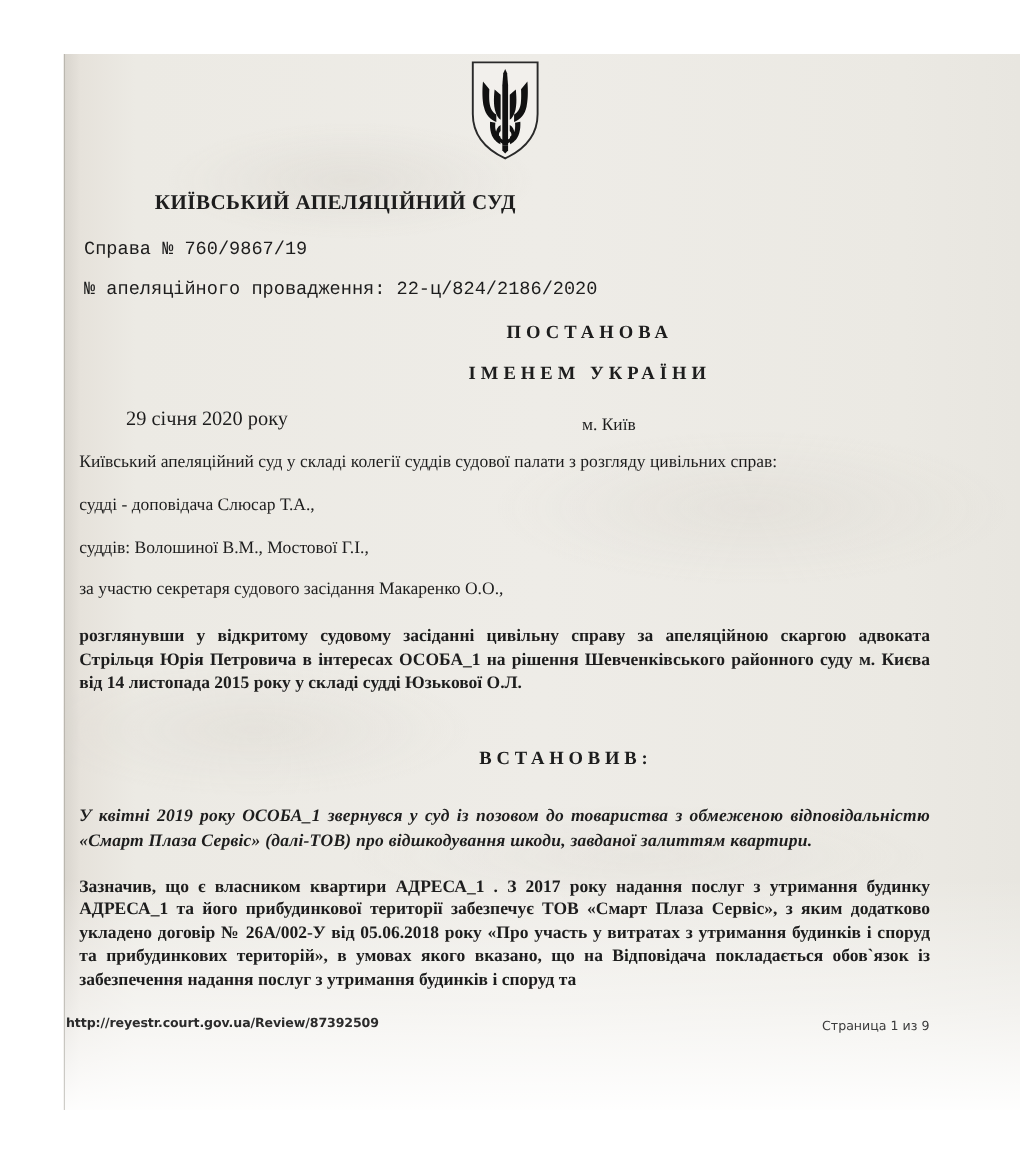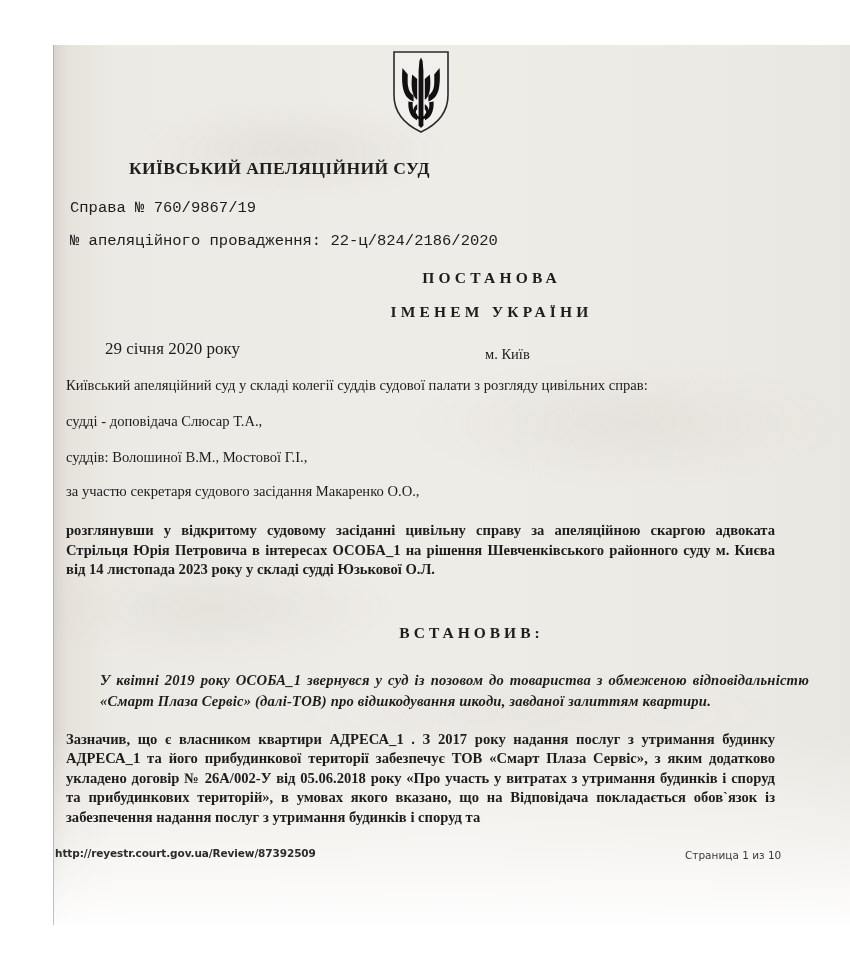--- a/index.html
+++ b/index.html
@@ -162,21 +162,20 @@
     line-height: 1.34;
   }
 
   #italic-para {
     top: 625px;
     width: 709px;
     font-style: italic;
     font-weight: bold;
     line-height: 1.42;
     letter-spacing: 0.2px;
-    margin-left: 34px;
   }
 
   #facts-para {
     top: 685px;
     width: 709px;
     font-weight: bold;
     line-height: 1.33;
   }
 
   
@@ -250,28 +249,28 @@
       <div class="blk" id="doc-city">м. Київ</div>
 
       <div class="blk para para-left" id="judge-rapporteur">судді - доповідача Слюсар Т.А.,</div>
 
       <div class="blk para para-left" id="composition-line">Київський апеляційний суд у складі колегії суддів судової палати з розгляду цивільних справ:</div>
 
       <div class="blk para para-left" id="judges-list">суддів: Волошиної В.М., Мостової Г.І.,</div>
 
       <div class="blk para para-left" id="secretary-line">за участю секретаря судового засідання Макаренко О.О.,</div>
 
-      <div class="blk para para-left" id="appeal-para">розглянувши у відкритому судовому засіданні цивільну справу за апеляційною скаргою адвоката Стрільця Юрія Петровича в інтересах ОСОБА_1 на рішення Шевченківського районного суду м. Києва від 14 листопада 2023 року у складі судді Юзькової О.Л.</div>
+      <div class="blk para para-left" id="appeal-para">розглянувши у відкритому судовому засіданні цивільну справу за апеляційною скаргою адвоката Стрільця Юрія Петровича в інтересах ОСОБА_1 на рішення Шевченківського районного суду м. Києва від 14 листопада 2015 року у складі судді Юзькової О.Л.</div>
 
 
       <div class="blk centered-head" id="established-head">ВСТАНОВИВ:</div>
 
       <div class="blk para para-left" id="italic-para">У квітні 2019 року ОСОБА_1 звернувся у суд із позовом до товариства з обмеженою відповідальністю «Смарт Плаза Сервіс» (далі-ТОВ) про відшкодування шкоди, завданої залиттям квартири.</div>
 
       <div class="blk para para-left" id="facts-para">Зазначив, що є власником квартири АДРЕСА_1 . З 2017 року надання послуг з утримання будинку АДРЕСА_1 та його прибудинкової території забезпечує ТОВ «Смарт Плаза Сервіс», з яким додатково укладено договір № 26А/002-У від 05.06.2018 року «Про участь у витратах з утримання будинків і споруд та прибудинкових територій», в умовах якого вказано, що на Відповідача покладається обов`язок із забезпечення надання послуг з утримання будинків і споруд та</div>
 
       <div id="footer-url">http://reyestr.court.gov.ua/Review/87392509</div>
 
-      <div id="footer-page">Страница 1 из 10</div>
+      <div id="footer-page">Страница 1 из 9</div>
 
     </div>
   </div>
 </div>
 
 </body></html>

